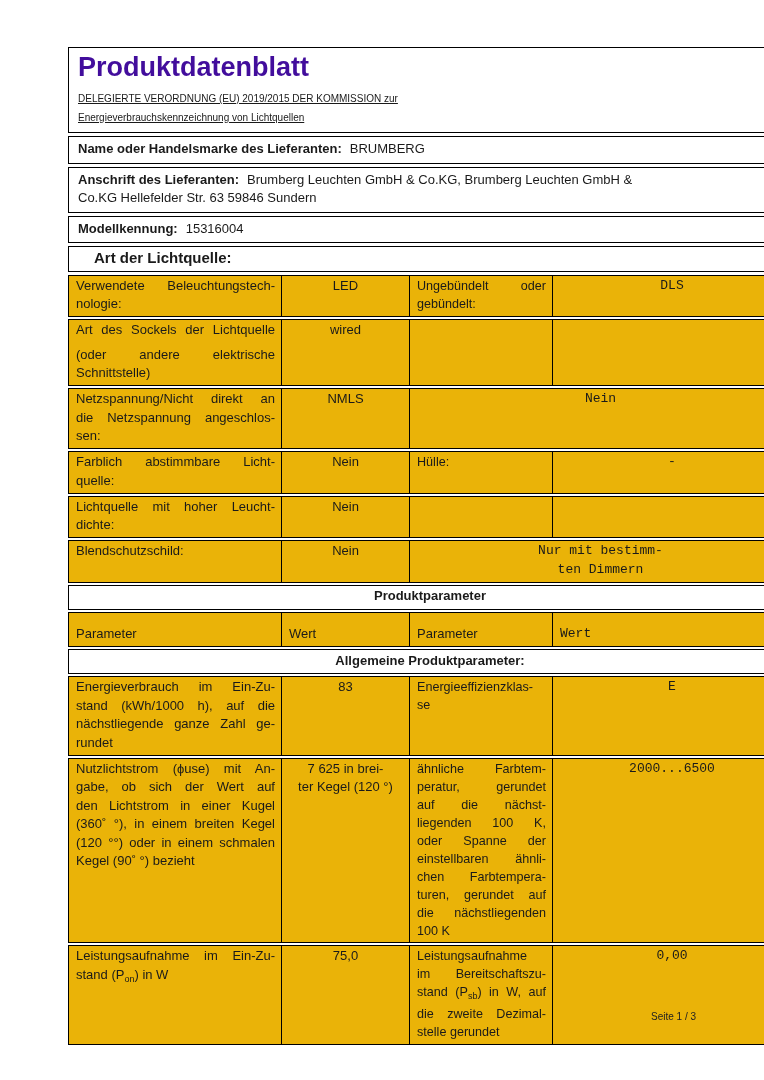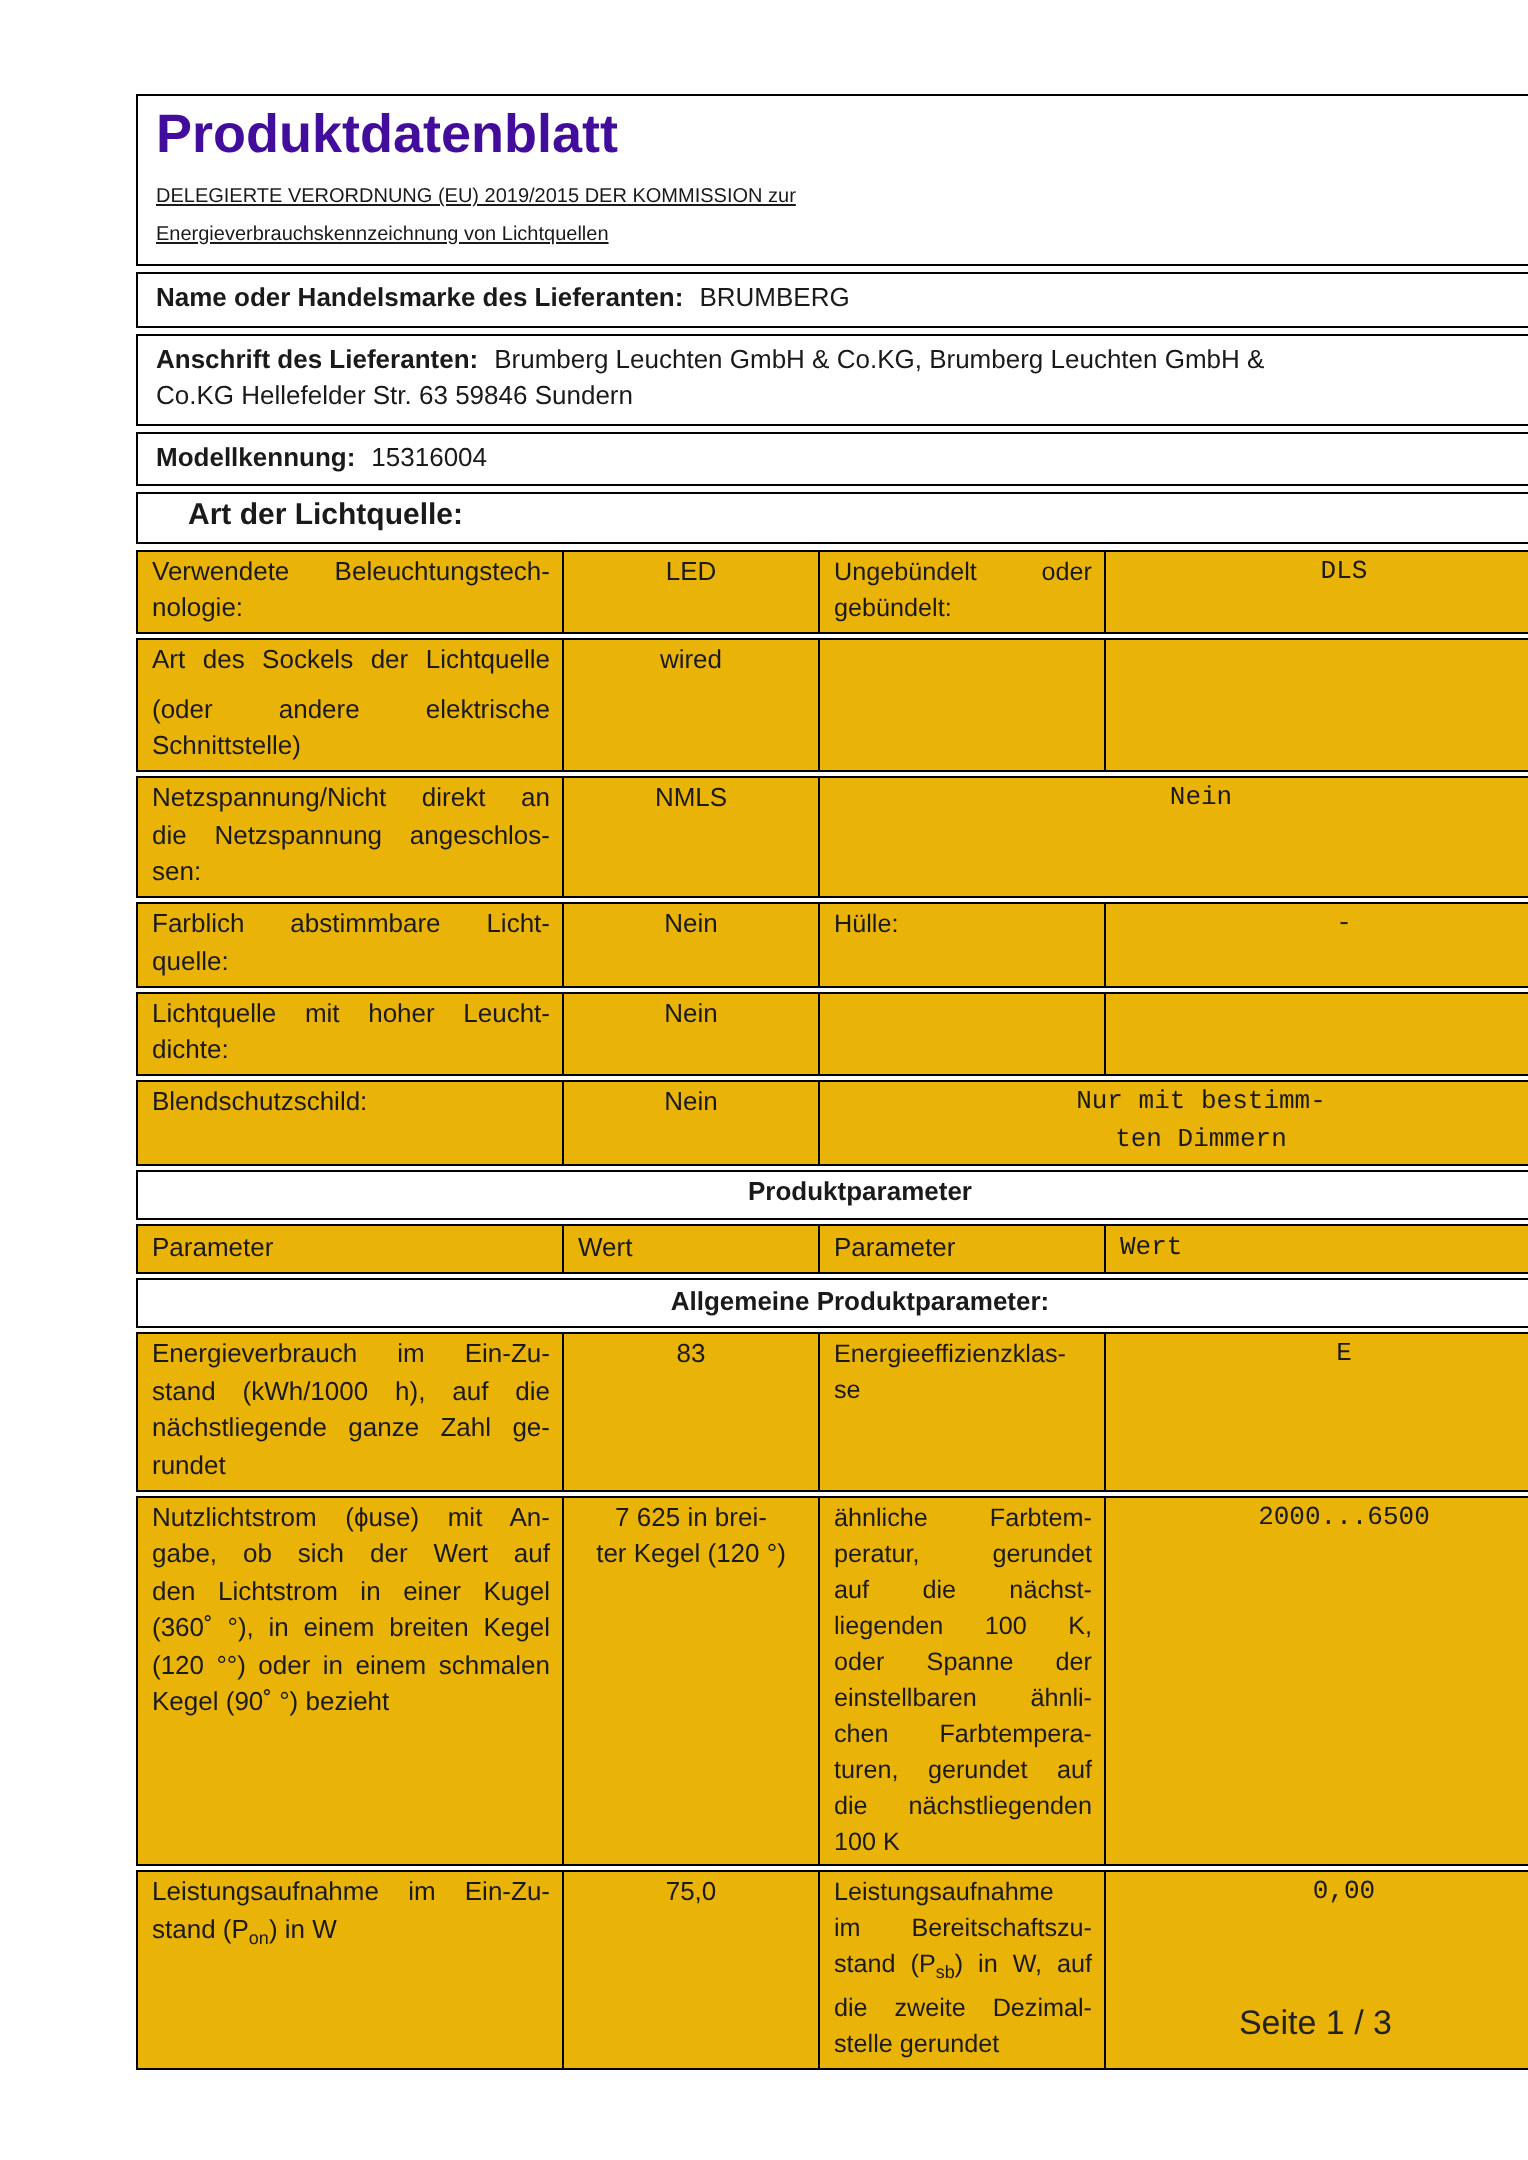--- a/index.html
+++ b/index.html
@@ -22,26 +22,26 @@
   .c1 { width:213px; border-right:1.2px solid #000; }
   .c2 { width:128px; border-right:1.2px solid #000; text-align:center; padding:1px 4px 2.5px 4px; }
   .c3 { width:143px; border-right:1.2px solid #000; font-size:12.6px; line-height:18px; }
   .c4 { flex:1; text-align:center; padding:1px 4px 2.5px 4px;font-family:Liberation Mono, monospace; }
   .v  { white-space:pre-line; }
 
   .jl { text-align:justify; text-align-last:justify; }
   .jl.last { text-align-last:left; }
   .jl:empty { height:6px; }
 
-  .ch { font-weight:normal; padding-top:2px; padding-bottom:3px; }
+  .ch { font-weight:normal; padding-top:12px; padding-bottom:3px; }
   .span-head { box-sizing:border-box; border:1.5px solid #000; margin-bottom:2px; text-align:center;
                font-weight:bold; font-size:13px; line-height:18.5px; padding:1.5px 0 3px 0; }
 
   .subsc { font-size:9px; vertical-align:-3px; }
-  .footer { position:absolute; left:68px; bottom:58px; width:628px; text-align:right; font-size:17px; color:#222; }
+  .footer { position:absolute; left:68px; bottom:58px; width:628px; text-align:right; font-size:10px; color:#222; }
 </style>
 </head>
 <body>
 
 <div class="page">
   <div class="content">
 
     <div class="box header-box">
       <div class="title" style="color: rgb(66, 13, 156);">Produktdatenblatt</div>
       <div class="regulation">DELEGIERTE VERORDNUNG (EU) 2019/2015 DER KOMMISSION zur

